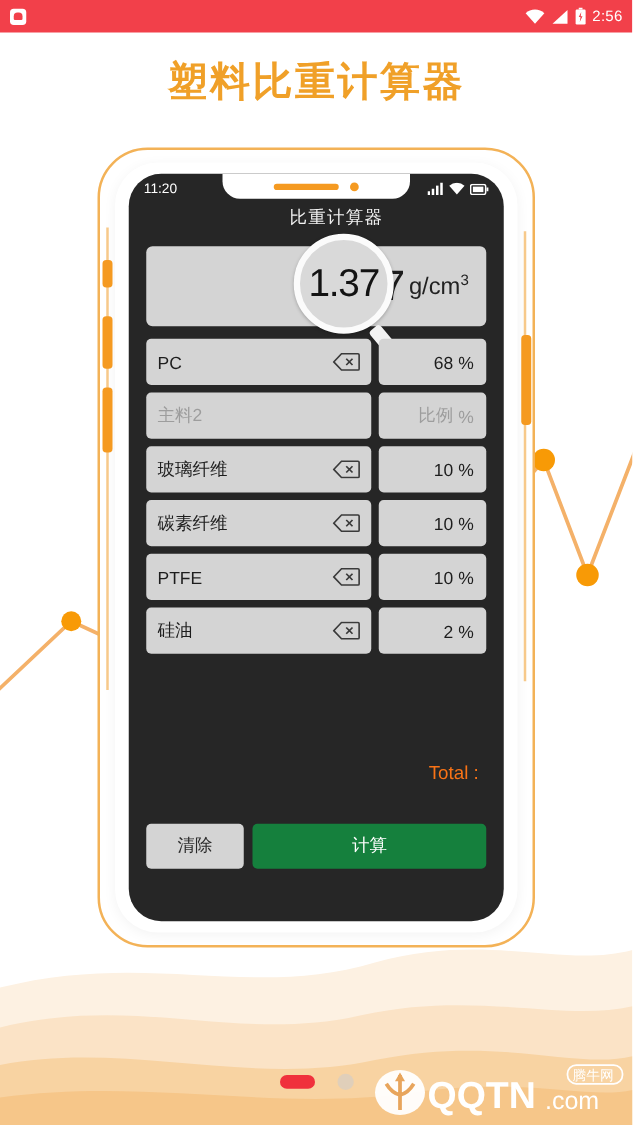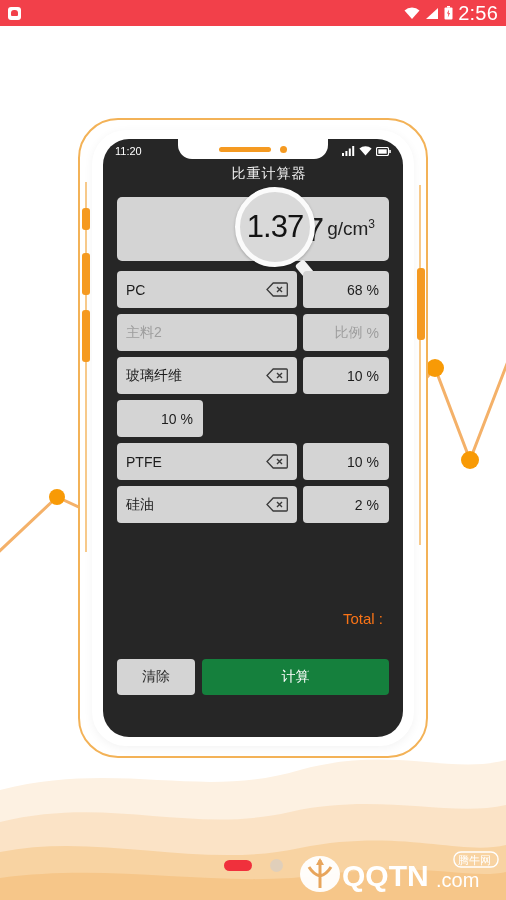--- a/index.html
+++ b/index.html
@@ -18,21 +18,21 @@
   }
   .sb-app-icon{
     width:13px;height:13px;border-radius:3px;background:#ffffff;
     display:flex;align-items:center;justify-content:center;
   }
   .sb-app-icon i{
     display:block;width:7px;height:6px;background:#f2404a;
     border-radius:3px 3px 1px 1px;
   }
   .sb-right{margin-left:auto;display:flex;align-items:center;gap:5px;}
-  .sb-time{color:#fff;font-size:20px;letter-spacing:.2px;line-height:1;}
+  .sb-time{color:#fff;font-size:12px;letter-spacing:.2px;line-height:1;}
   svg.sb-ico{display:block;}
 
   
   .title{
     position:absolute;top:44px;left:0;width:506px;text-align:center;
     font-size:32px;font-weight:bold;color:#f0a028;letter-spacing:2px;
     font-family:"DejaVu Sans","Liberation Sans",sans-serif;
     text-shadow:1px 1px 0 rgba(255,255,255,.85);
   }
 
@@ -194,20 +194,21 @@
       </svg>
       <svg class="sb-ico" width="9" height="14" viewBox="0 0 9 14">
         <rect x="3" y="0" width="3" height="1.6" fill="#ffffff"></rect>
         <rect x="0.5" y="1.6" width="8" height="12" rx="1" fill="#ffffff"></rect>
         <path d="M5 3.5 L3 7.6 L4.4 7.6 L3.8 11.6 L6 7 L4.6 7 Z" fill="#f2404a"></path>
       </svg>
       <span class="sb-time">2:56</span>
     </div>
   </div>
 
+  <div class="title">塑料比重计算器</div>
 
   <div class="phone-outer"></div>
   <div class="phone-body"></div>
 
   <div class="vol-line"></div>
   <div class="pwr-line"></div>
   <div class="side-btn" style="left:82px;top:208px;width:8px;height:22px;"></div>
   <div class="side-btn" style="left:82px;top:253px;width:8px;height:42px;"></div>
   <div class="side-btn" style="left:82px;top:310px;width:8px;height:52px;"></div>
   <div class="side-btn" style="left:417px;top:268px;width:8px;height:72px;"></div>
@@ -284,20 +285,27 @@
             <path d="M11 5 L16 10 M16 5 L11 10" stroke="#3a3a3a" stroke-width="1.4"></path>
           </svg>
         </div>
         <div class="cell-pct">
           <span>10</span>
           <span>%</span>
         </div>
       </div>
 
       <div class="row">
+        <div class="cell-name">
+          <span class="nm">碳素纤维</span>
+          <svg class="bksp" width="22" height="15" viewBox="0 0 22 15">
+            <path d="M7.2 1 H20.4 A0.9 0.9 0 0 1 21.3 1.9 V13.1 A0.9 0.9 0 0 1 20.4 14 H7.2 L1 7.5 Z" fill="none" stroke="#3a3a3a" stroke-width="1.3"></path>
+            <path d="M11 5 L16 10 M16 5 L11 10" stroke="#3a3a3a" stroke-width="1.4"></path>
+          </svg>
+        </div>
         <div class="cell-pct">
           <span>10</span>
           <span>%</span>
         </div>
       </div>
 
       <div class="row">
         <div class="cell-name">
           <span class="nm">PTFE</span>
           <svg class="bksp" width="22" height="15" viewBox="0 0 22 15">

